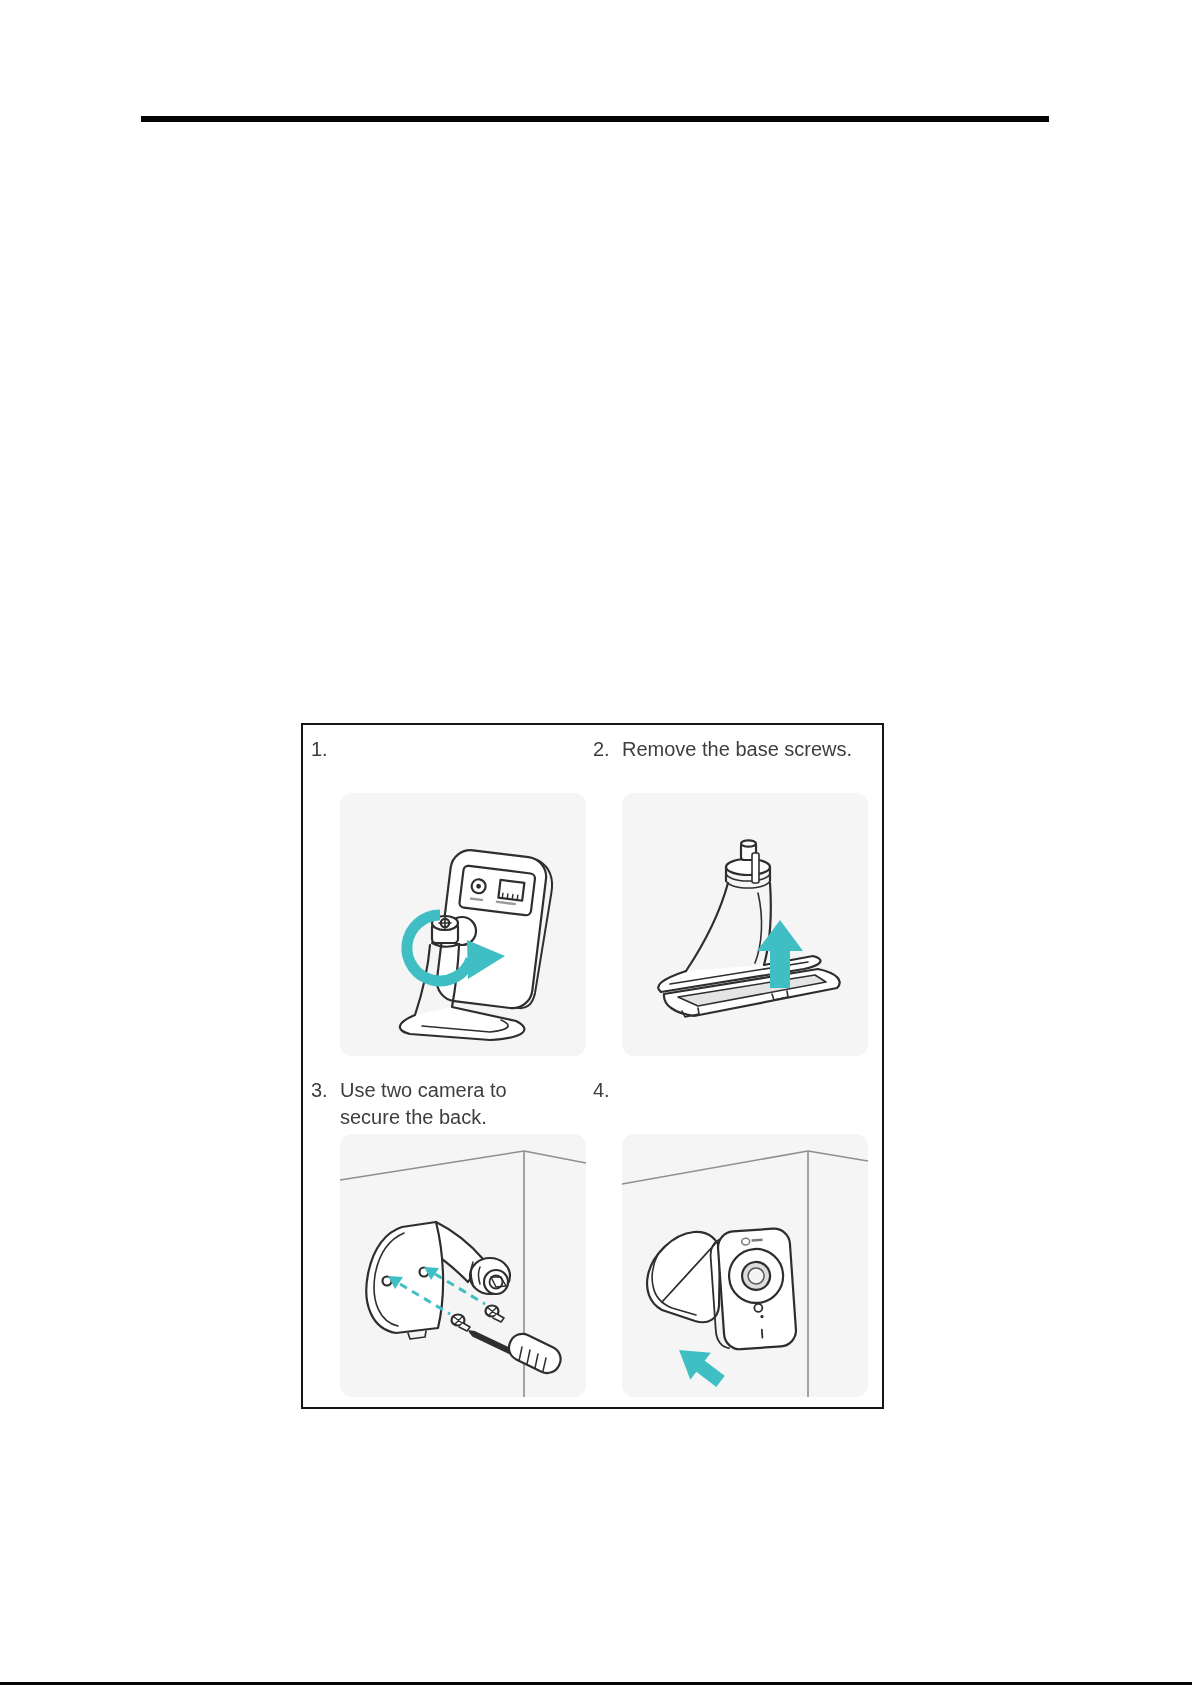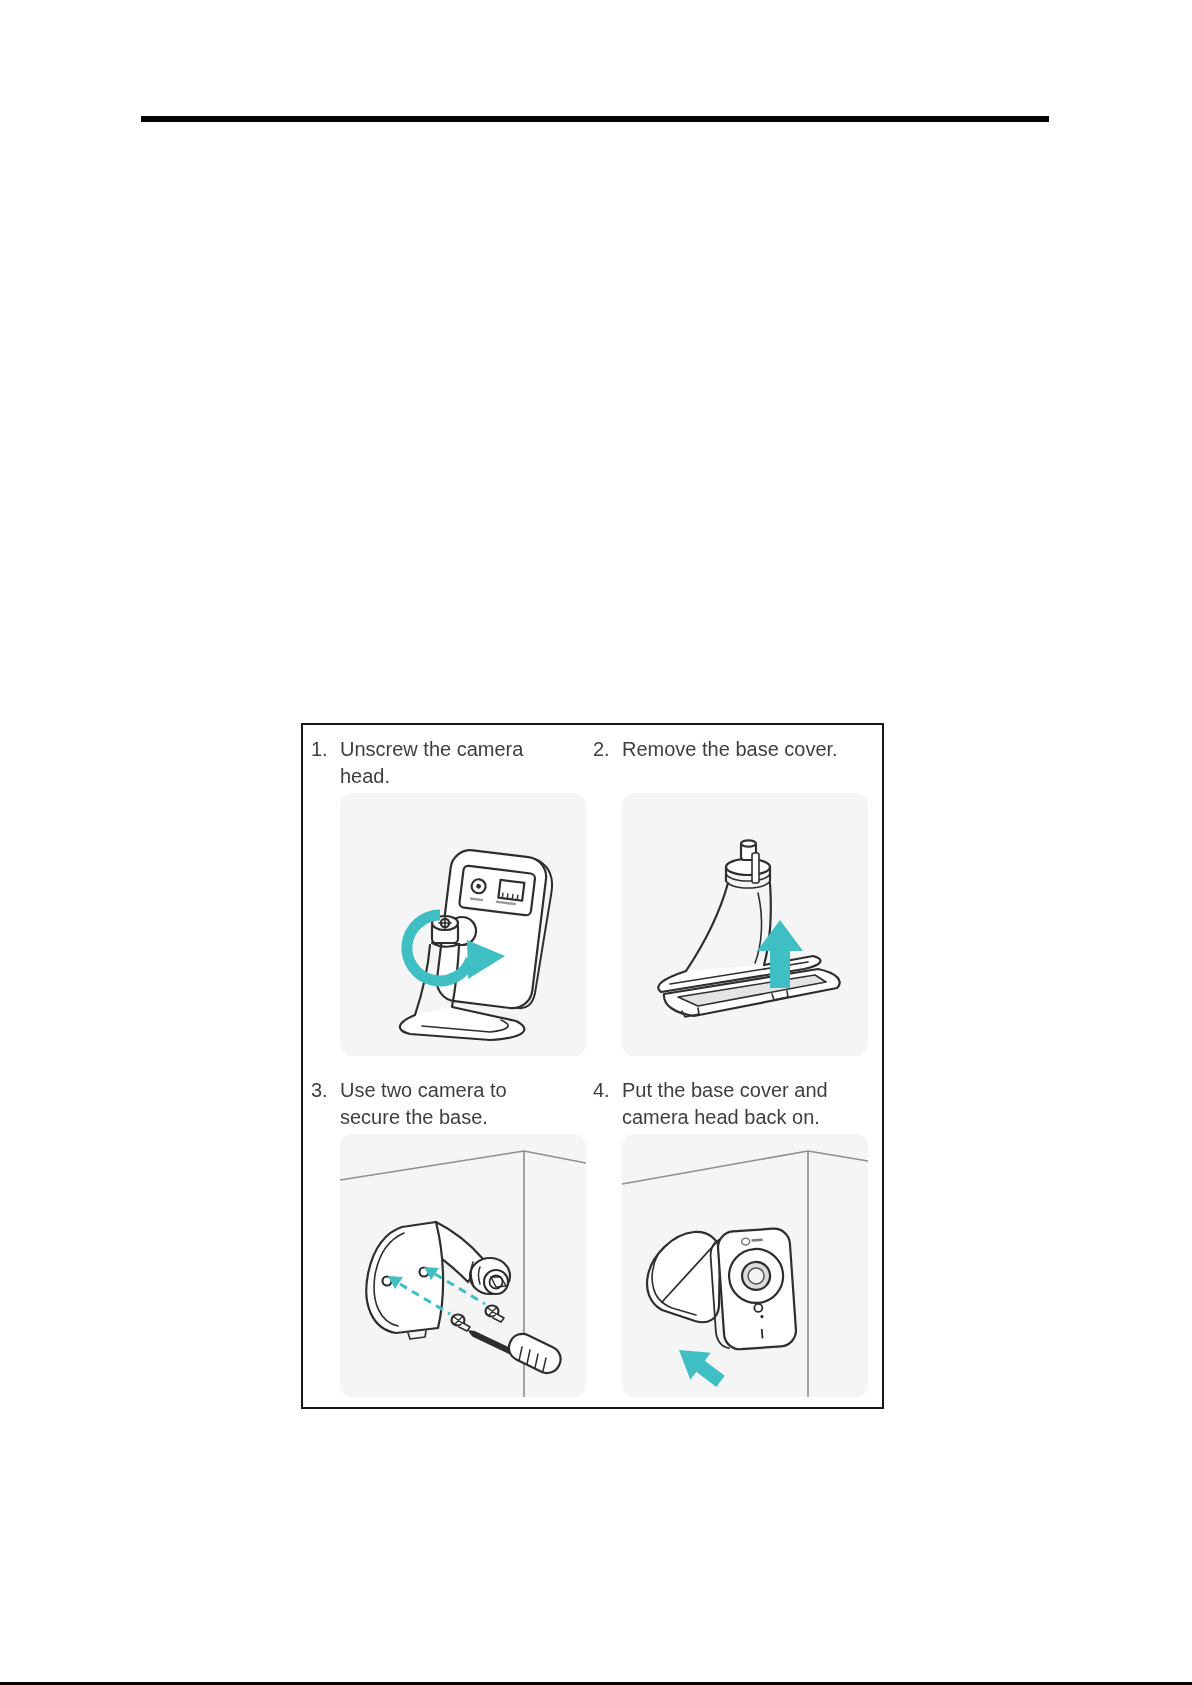--- a/index.html
+++ b/index.html
@@ -51,24 +51,20 @@
 <body>
 
 <div>
   <div class="rule-top"></div>
 
   <div class="figure-box">
 
     <div class="step step-1">
       <div class="caption">
         <span class="num">1.</span>
-        <span>
-          <span class="cap-line">Unscrew the camera</span>
-          <span class="cap-line">head.</span>
-        </span>
       </div>
       <div class="panel">
         <svg width="246" height="263" viewBox="0 0 246 263">
           <g fill="none" stroke="#2e2e2e" stroke-width="2.2" stroke-linecap="round" stroke-linejoin="round">
             <g transform="rotate(7 150 140)">
               <rect x="103" y="60" width="96" height="152" rx="20" fill="#ffffff"></rect>
               <path d="M 189,62 C 201,67 207,78 206,94 L 202,194 C 201,206 195,212 186,211" stroke-width="2"></path>
               <rect x="116" y="76" width="72" height="42" rx="5" fill="#ffffff"></rect>
               <circle cx="133" cy="95" r="7"></circle>
               <circle cx="133" cy="95" r="2.4" fill="#2e2e2e" stroke="none"></circle>
@@ -95,21 +91,21 @@
             <polygon points="127,147 165,163 128,186" fill="#3fbfc4"></polygon>
           </g>
         </svg>
       </div>
     </div>
 
     <div class="step step-2">
       <div class="caption">
         <span class="num">2.</span>
         <span>
-          <span class="cap-line">Remove the base cover.</span>
+          <span class="cap-line">Remove the base screws.</span>
           <span class="cap-line"></span>
         </span>
       </div>
       <div class="panel">
         <svg width="246" height="263" viewBox="0 0 246 263">
           <g fill="none" stroke="#2e2e2e" stroke-width="2.2" stroke-linecap="round" stroke-linejoin="round">
             <path d="M 42,201 L 196,176 C 215,180 222,188 215,195 L 72,223 C 52,220 41,212 42,201 Z" fill="#ffffff"></path>
             <path d="M 56,204 L 193,182 L 204,189 L 76,213 Z" fill="#e4e4e4" stroke-width="1.6"></path>
             <path d="M 60,218 l 3,6 14,-3 -1,-6 M 150,201 l 2,6 14,-3 -1,-6" stroke-width="1.6"></path>
             <path d="M 64,178 C 40,186 31,193 39,199 L 182,176 C 201,172 203,166 191,163 L 142,172" fill="#ffffff"></path>
@@ -129,21 +125,21 @@
           </g>
         </svg>
       </div>
     </div>
 
     <div class="step step-3">
       <div class="caption">
         <span class="num">3.</span>
         <span>
           <span class="cap-line">Use two camera to</span>
-          <span class="cap-line">secure the base.</span>
+          <span class="cap-line">secure the back.</span>
         </span>
       </div>
       <div class="panel">
         <svg width="246" height="263" viewBox="0 0 246 263">
           <path d="M 184,17 V 263 M 184,17 L 0,46 M 184,17 L 246,29" fill="none" stroke="#8f8f8f" stroke-width="1.6"></path>
           <g fill="none" stroke="#2e2e2e" stroke-width="2.2" stroke-linecap="round" stroke-linejoin="round">
             <path d="M 96,88 C 114,97 130,110 143,125 L 128,148 C 115,135 103,125 93,119" fill="#ffffff"></path>
             <ellipse cx="150" cy="142" rx="20" ry="18" fill="#ffffff"></ellipse>
             <circle cx="156" cy="148" r="12" fill="#ffffff"></circle>
             <circle cx="156" cy="148" r="6.5" stroke-width="1.8"></circle>
@@ -177,24 +173,20 @@
             <polygon points="48,142 63,143 55,155" fill="#3fbfc4" stroke="none"></polygon>
             <polygon points="84,133 99,134 91,146" fill="#3fbfc4" stroke="none"></polygon>
           </g>
         </svg>
       </div>
     </div>
 
     <div class="step step-4">
       <div class="caption">
         <span class="num">4.</span>
-        <span>
-          <span class="cap-line">Put the base cover and</span>
-          <span class="cap-line">camera head back on.</span>
-        </span>
       </div>
       <div class="panel">
         <svg width="246" height="263" viewBox="0 0 246 263">
           <path d="M 186,17 V 263 M 186,17 L 0,50 M 186,17 L 246,27" fill="none" stroke="#8f8f8f" stroke-width="1.6"></path>
           <g fill="none" stroke="#2e2e2e" stroke-width="2.2" stroke-linecap="round" stroke-linejoin="round">
             <path d="M 72,98 C 87,97 97,106 98,118 L 97,172 C 96,185 86,191 73,187 L 40,176 C 27,169 23,155 26,141 C 30,122 50,100 72,98 Z" fill="#ffffff"></path>
             <path d="M 93,110 L 40,168" stroke-width="1.8"></path>
             <path d="M 36,120 C 31,130 29,142 31,152 C 33,163 40,170 50,174 L 74,181" stroke-width="1.6"></path>
             <g transform="rotate(-4 134 155)">
               <rect x="99" y="96" width="72" height="118" rx="16" fill="#ffffff"></rect>

